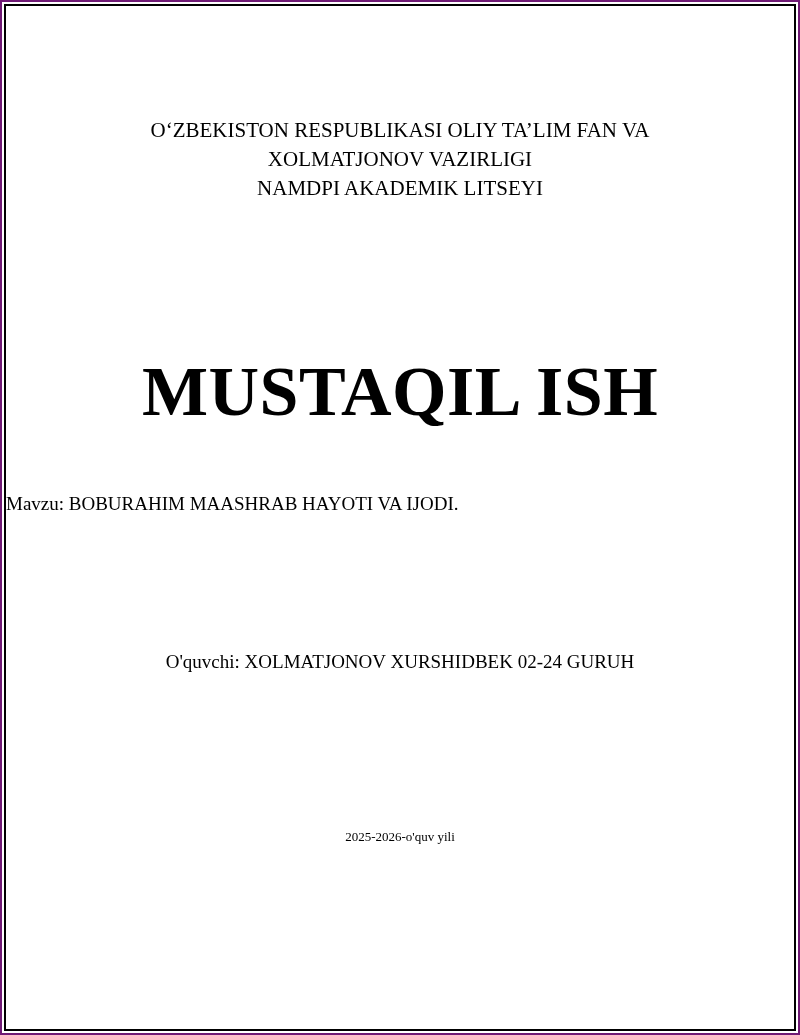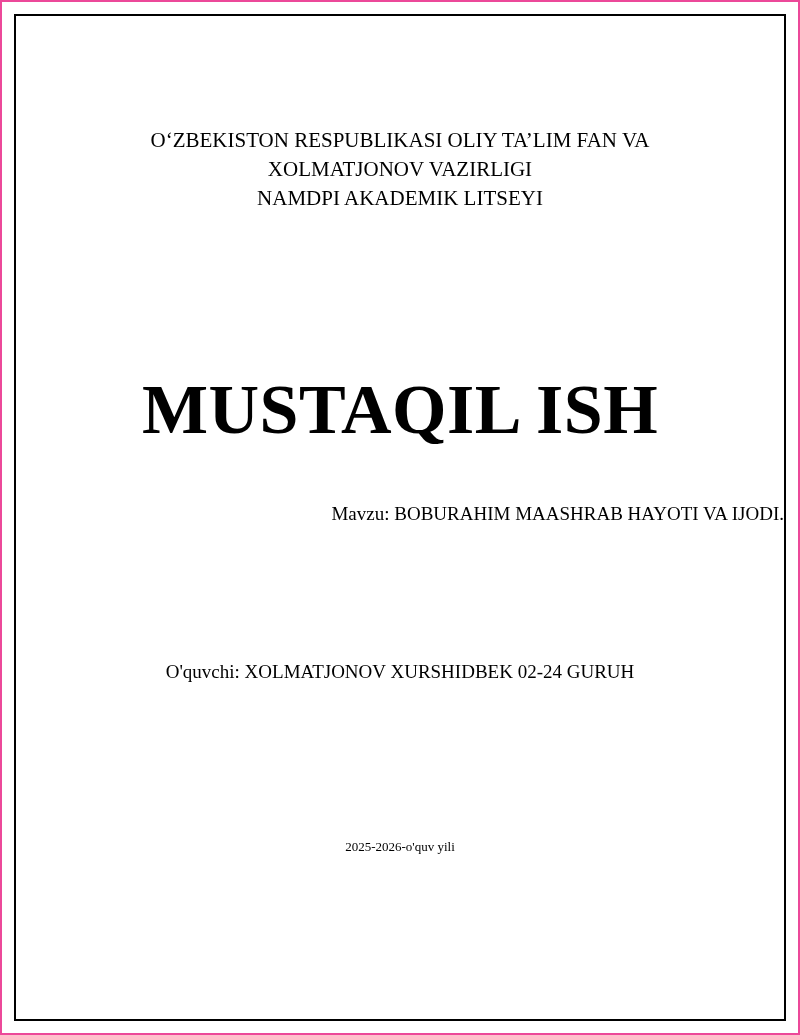--- a/index.html
+++ b/index.html
@@ -11,22 +11,22 @@
     width: 800px;
     height: 1035px;
     position: relative;
     font-family: "Liberation Serif", "DejaVu Serif", serif;
     color: #000000;
     overflow: hidden;
   }
   .page-frame {
     position: absolute;
     inset: 0;
-    border: 2px solid #ec4899;
-    padding: 12px;
+    border: 2px solid #701a75;
+    padding: 2px;
     box-sizing: border-box;
     background: #ffffff;
   }
   .page-inner {
     position: relative;
     width: 100%;
     height: 100%;
     border: 2px solid #000000;
     box-sizing: border-box;
     background: #ffffff;
@@ -39,33 +39,33 @@
     text-align: center;
     font-size: 21px;
     line-height: 29px;
     font-weight: normal;
   }
   .doc-title {
     position: absolute;
     top: 342px;
     left: 0;
     right: 0;
-    margin: 16px;
+    margin: 8px;
     text-align: center;
     font-size: 70px;
     line-height: 72px;
     font-weight: bold;
     letter-spacing: 0.5px;
   }
   .doc-topic {
     position: absolute;
     top: 486px;
     left: 0;
     right: 0;
-    text-align: right;
+    text-align: left;
     font-size: 19px;
     line-height: 24px;
   }
   .doc-student {
     position: absolute;
     top: 644px;
     left: 0;
     right: 0;
     text-align: center;
     font-size: 19px;

